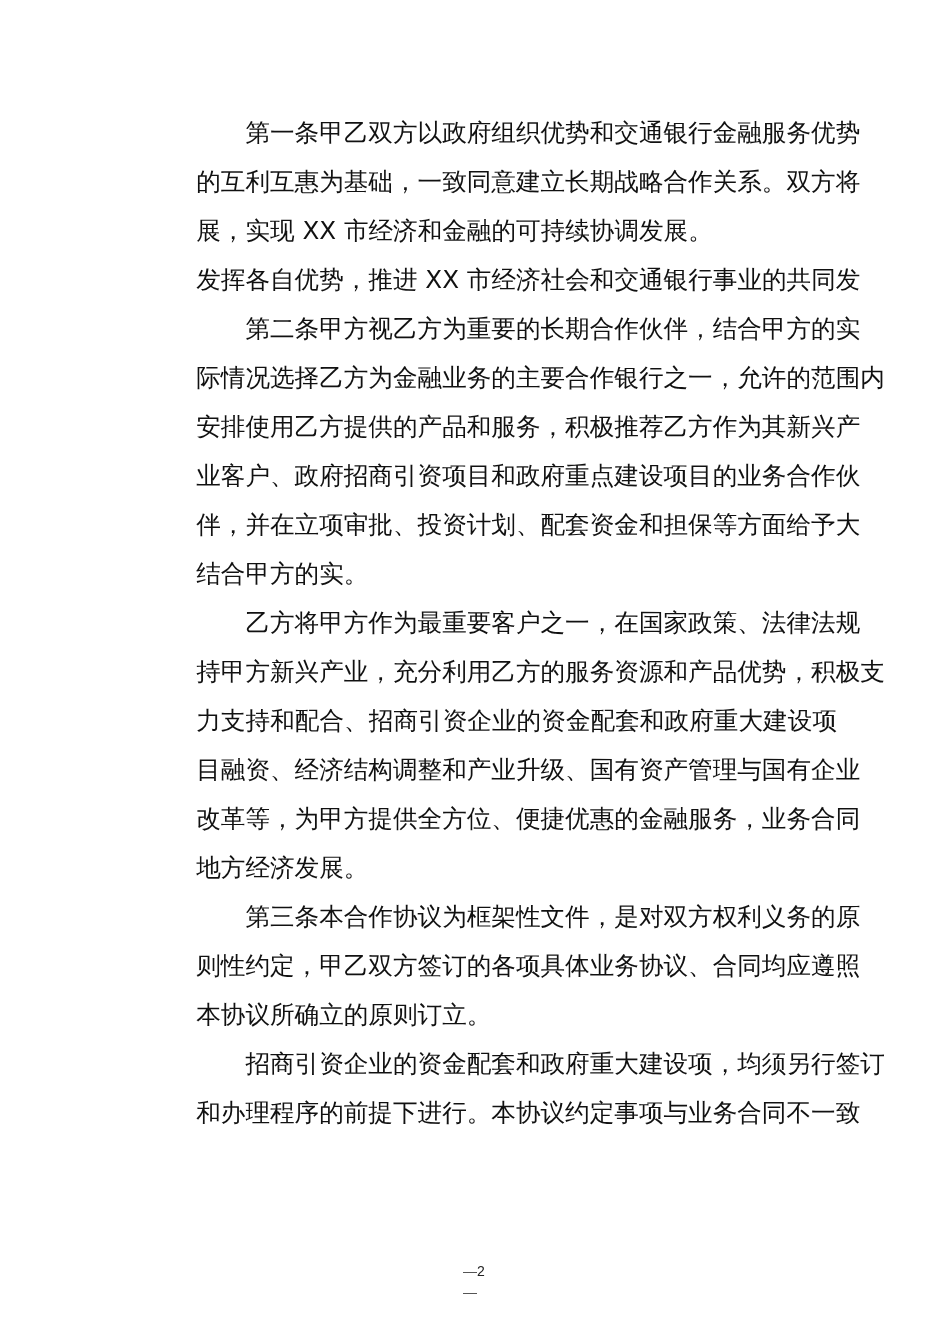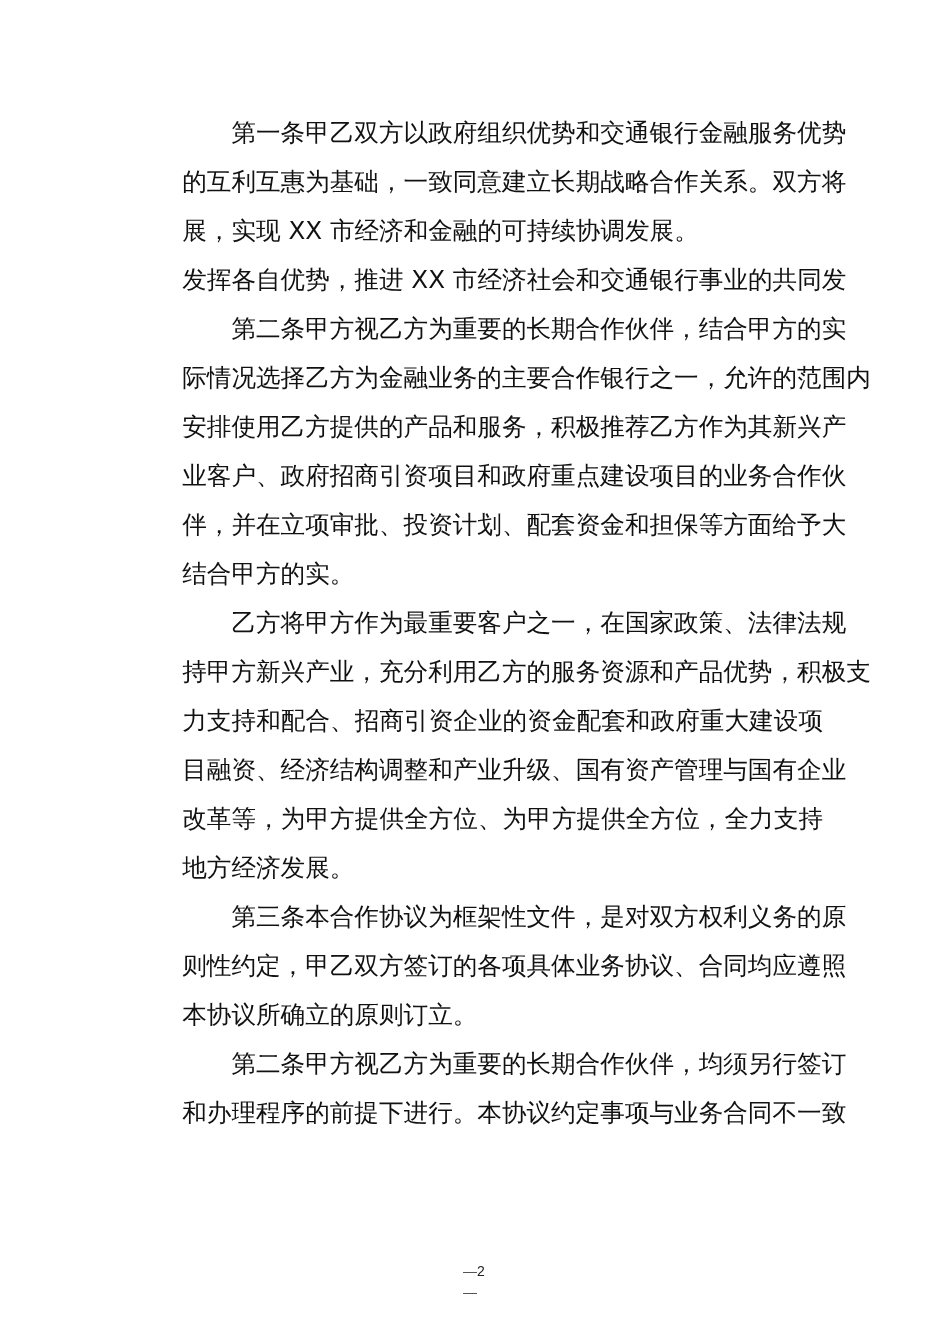--- a/index.html
+++ b/index.html
@@ -10,21 +10,21 @@
     body {
       width: 950px;
       height: 1344px;
       position: relative;
       overflow: hidden;
       font-family: "DejaVu Sans", "Liberation Sans", sans-serif;
       color: #111111;
     }
     .page {
       position: absolute;
-      left: 133px;
+      left: 147px;
       top: 108px;
       width: 690px;
     }
     .para {
       margin: 0;
       font-size: 24.6px;
       line-height: 49px;
       text-indent: 49.2px;
       text-align: justify;
       text-align-last: left;
@@ -85,32 +85,32 @@
     <span class="line">业客户、政府招商引资项目和政府重点建设项目的业务合作伙</span>
     <span class="line">伴，并在立项审批、投资计划、配套资金和担保等方面给予大</span>
     <span class="line last">结合甲方的实。</span>
   </div>
 
   <div class="para">
     <span class="line first">乙方将甲方作为最重要客户之一，在国家政策、法律法规</span>
     <span class="line">持甲方新兴产业，充分利用乙方的服务资源和产品优势，积极支</span>
     <span class="line">力支持和配合、招商引资企业的资金配套和政府重大建设项</span>
     <span class="line">目融资、经济结构调整和产业升级、国有资产管理与国有企业</span>
-    <span class="line">改革等，为甲方提供全方位、为甲方提供全方位，全力支持</span>
+    <span class="line">改革等，为甲方提供全方位、便捷优惠的金融服务，业务合同</span>
     <span class="line last">地方经济发展。</span>
   </div>
 
   <div class="para">
     <span class="line first">第三条本合作协议为框架性文件，是对双方权利义务的原</span>
     <span class="line">则性约定，甲乙双方签订的各项具体业务协议、合同均应遵照</span>
     <span class="line last">本协议所确立的原则订立。</span>
   </div>
 
   <div class="para">
-    <span class="line first">第二条甲方视乙方为重要的长期合作伙伴，均须另行签订</span>
+    <span class="line first">招商引资企业的资金配套和政府重大建设项，均须另行签订</span>
     <span class="line">和办理程序的前提下进行。本协议约定事项与业务合同不一致</span>
   </div>
 
 </div>
 
 <div class="page-number">
   <span class="dash"></span><span>2</span>
   <span class="row2"><span class="dash"></span></span>
 </div>
 

